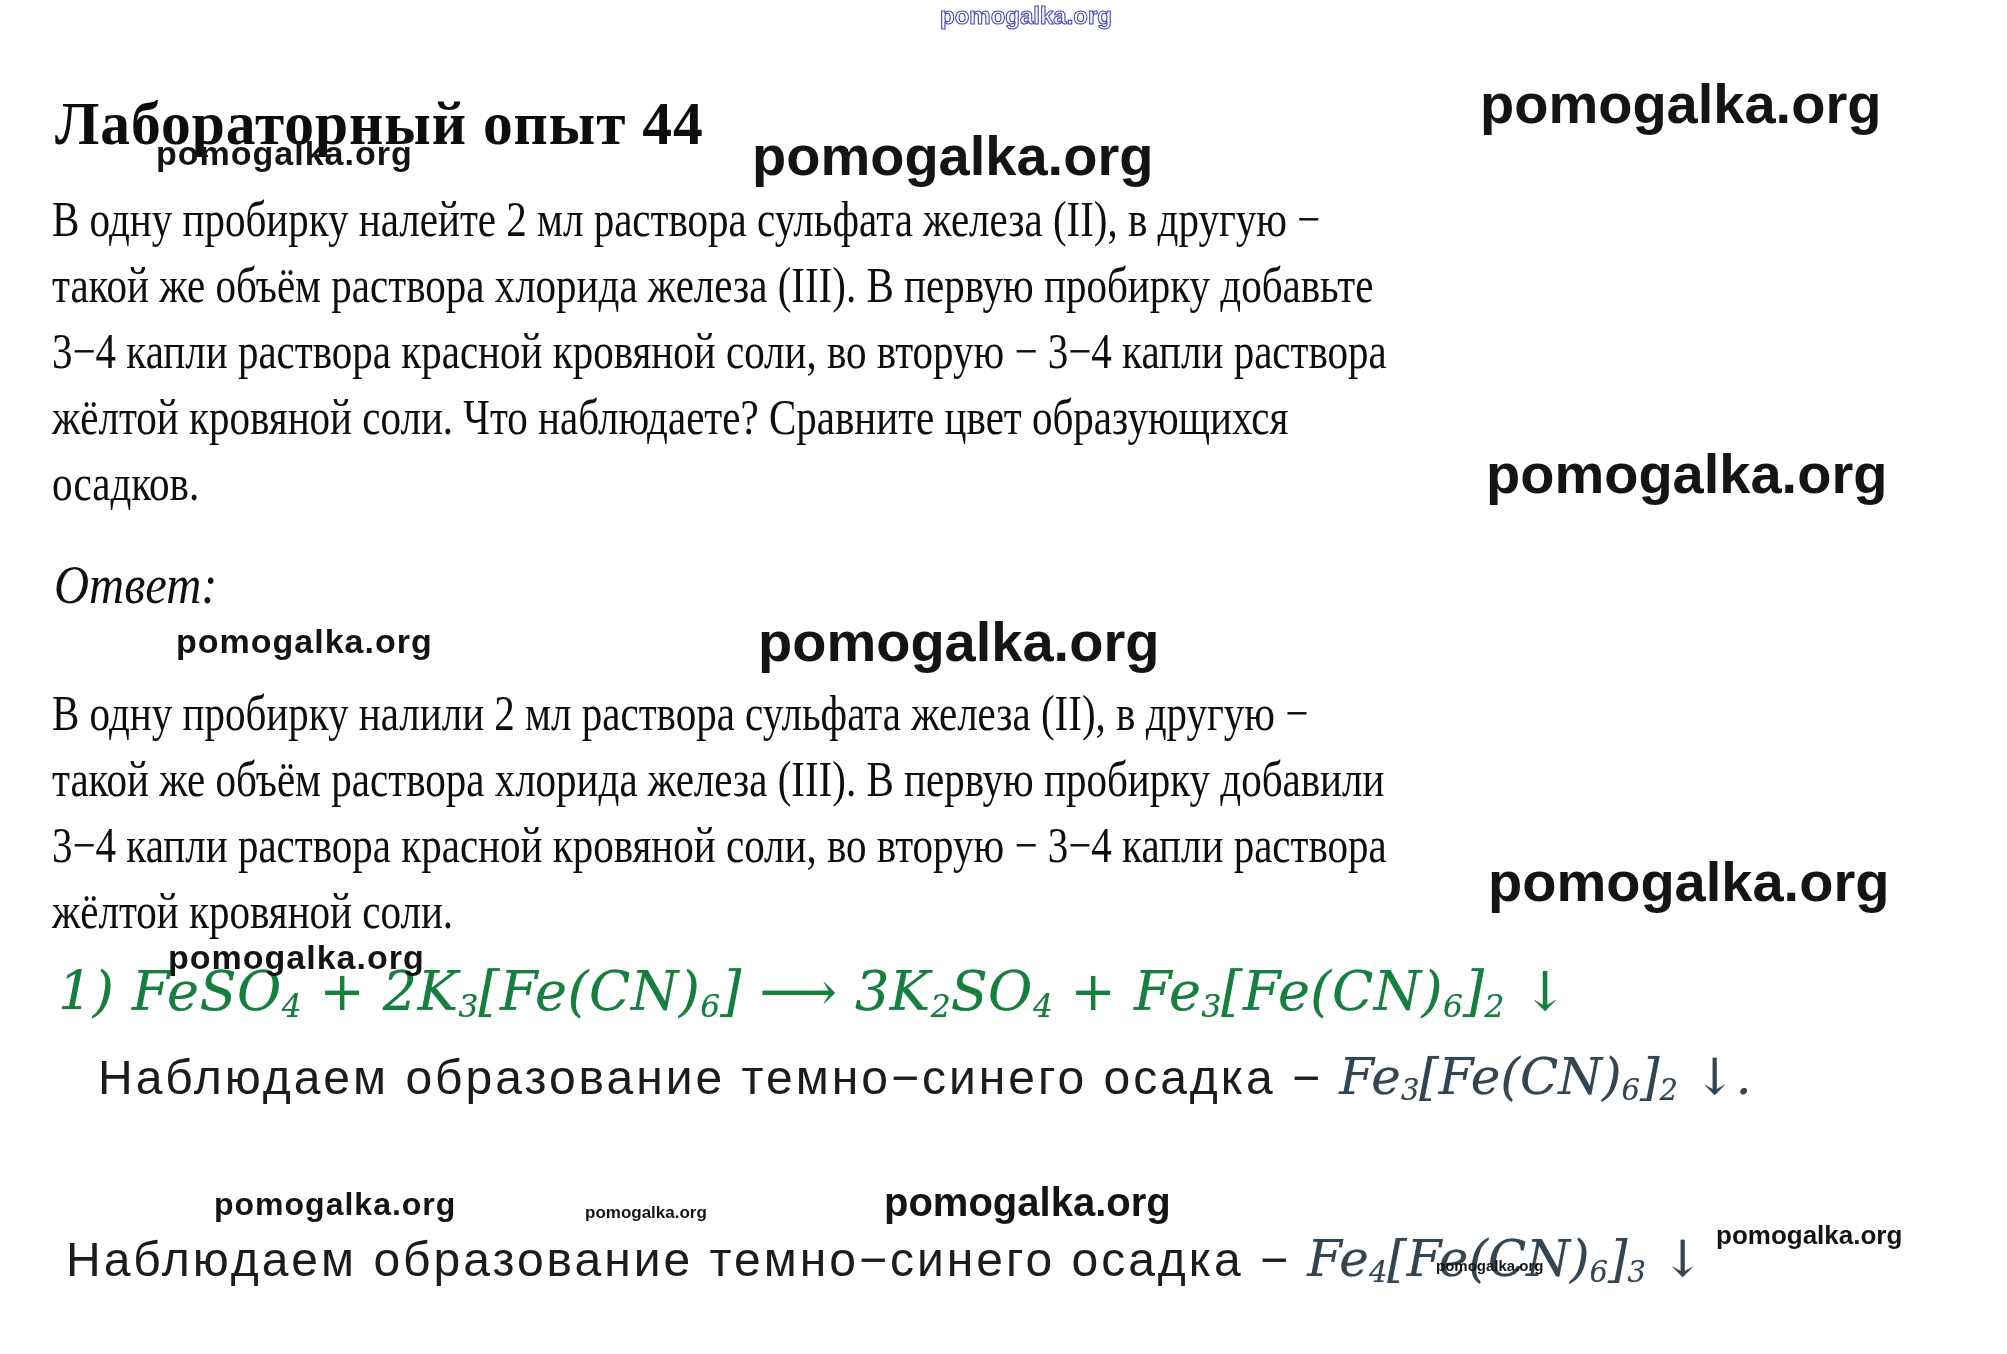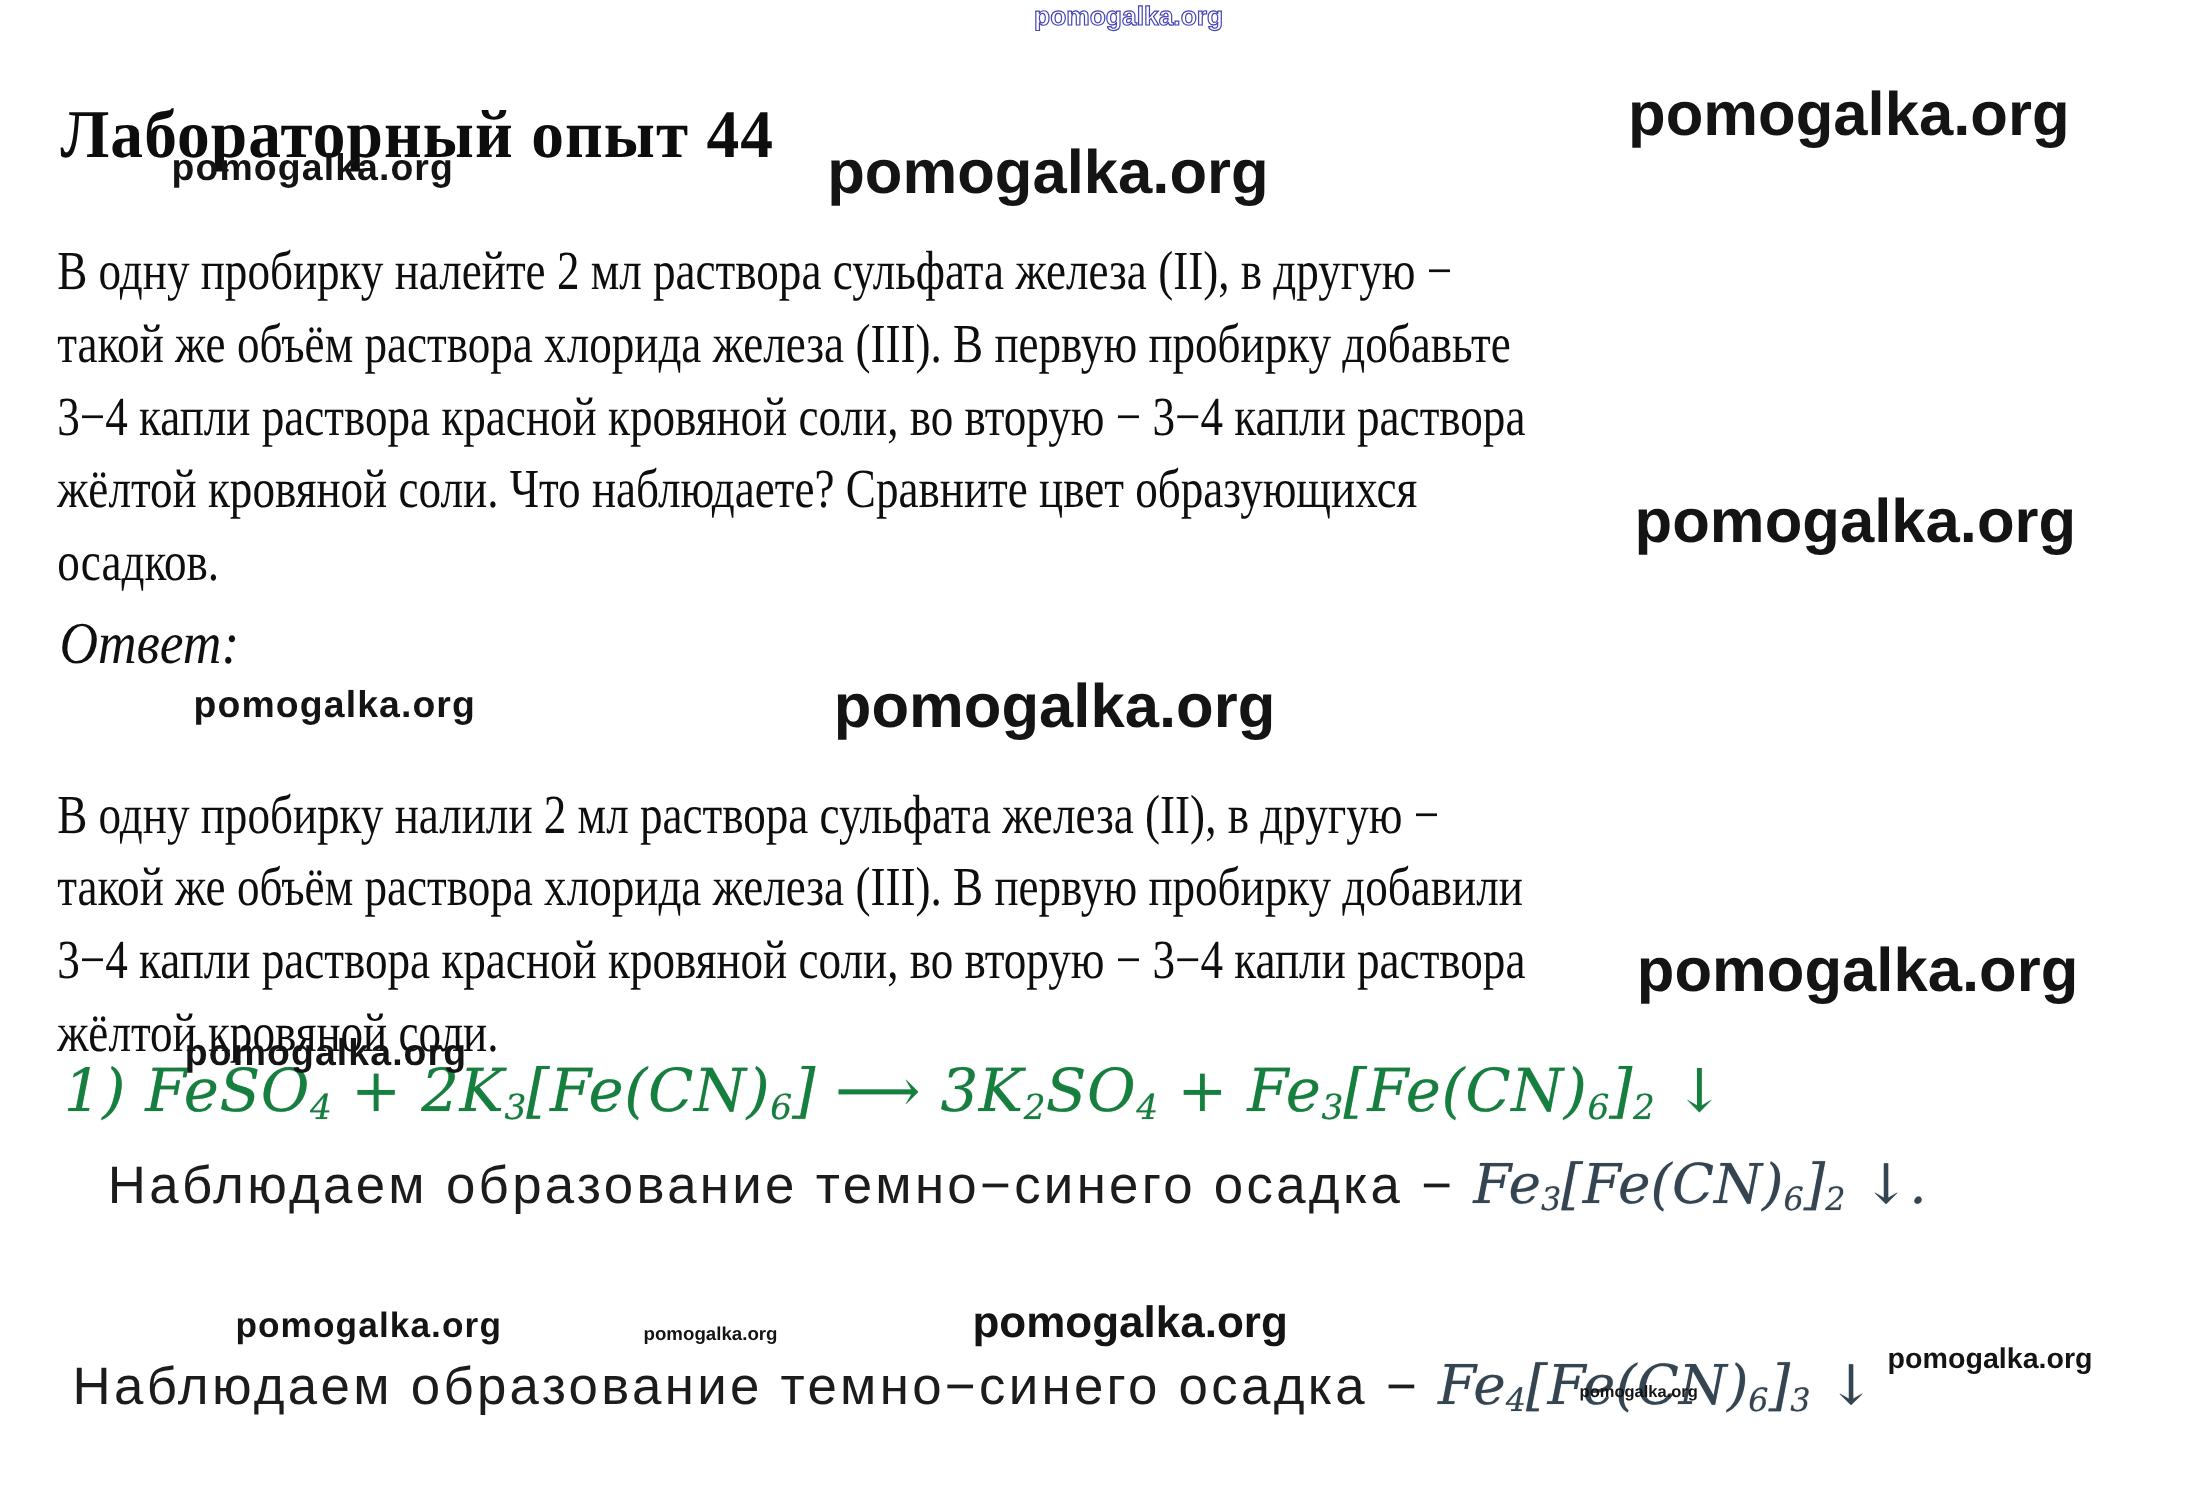--- a/index.html
+++ b/index.html
@@ -9,21 +9,21 @@
     font-family:"Liberation Serif", serif;
   }
   .title {
     position:absolute; left:55px; top:44px;
     font-family:"Liberation Serif", serif;
     font-weight:700; font-size:62px; line-height:1.2;
     color:#0d0d0d; letter-spacing:1px;
     transform:scaleX(0.96); transform-origin:left top;
     white-space:nowrap;
   }
-  .para { position:absolute; left:52px; color:#0e0e0e; font-size:50px; line-height:66px; white-space:nowrap;margin-top:27px; }
+  .para { position:absolute; left:52px; color:#0e0e0e; font-size:50px; line-height:66px; white-space:nowrap; }
   .para .tline { transform:scaleX(0.82); transform-origin:left top; }
   .task-para   { top:186px; }
   .answer-para { top:680px; }
   .answer-label {
     position:absolute; left:54px; top:556px;
     font-style:italic; font-size:54px; line-height:1.1;
     color:#101010; transform:scaleX(0.9); transform-origin:left top;
     white-space:nowrap;
   }
   .equation {

